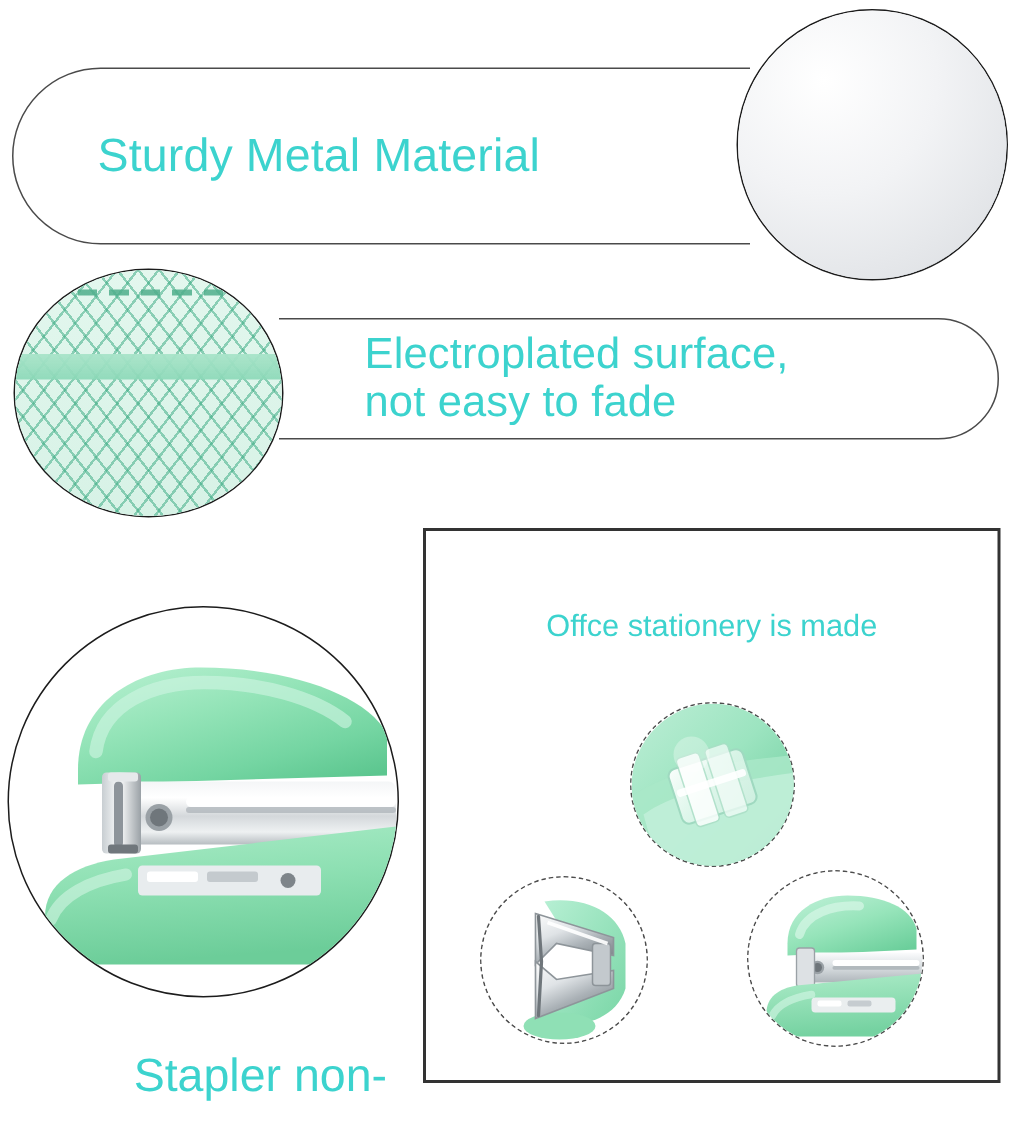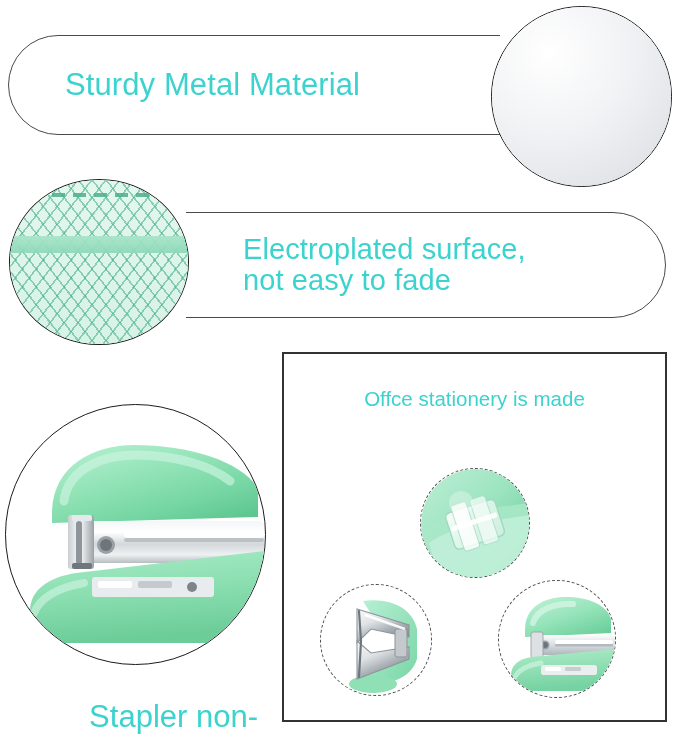--- a/index.html
+++ b/index.html
@@ -22,22 +22,22 @@
 
   
   .pill {
     position: absolute;
     border: 1.3px solid #4a4a4a;
     background: #ffffff;
     border-radius: 999px;
     display: flex;
     align-items: center;
   }
-  .pill-1 { left: 8px;  top: 35px;  width: 560px; height: 100px; }
-  .pill-2 { left: 120px; top: 212px; width: 546px; height: 106px;
+  .pill-1 { left: 8px;  top: 45px;  width: 560px; height: 118px; }
+  .pill-2 { left: 120px; top: 212px; width: 546px; height: 81px;
             border-radius: 999px; }
 
   .pill-text {
     color: #3cd3ce;
     font-size: 30px;
     line-height: 1.08;
     letter-spacing: 0.1px;
     white-space: pre-line;
     font-weight: 400;
   }
@@ -97,21 +97,21 @@
   
   .panel {
     position: absolute;
     left: 282px; top: 352px; width: 385px; height: 370px;
     border: 2px solid #333333;
     background: #ffffff;
     z-index: 4;
   }
   .panel-caption {
     position: absolute;
-    left: 0; right: 0; top: 4px;
+    left: 0; right: 0; top: 23px;
     text-align: center;
     color: #3cd3ce;
     font-size: 20.5px;
     line-height: 1.33;
     white-space: pre-line;
   }
 
   
   .stapler-caption {
     position: absolute;

